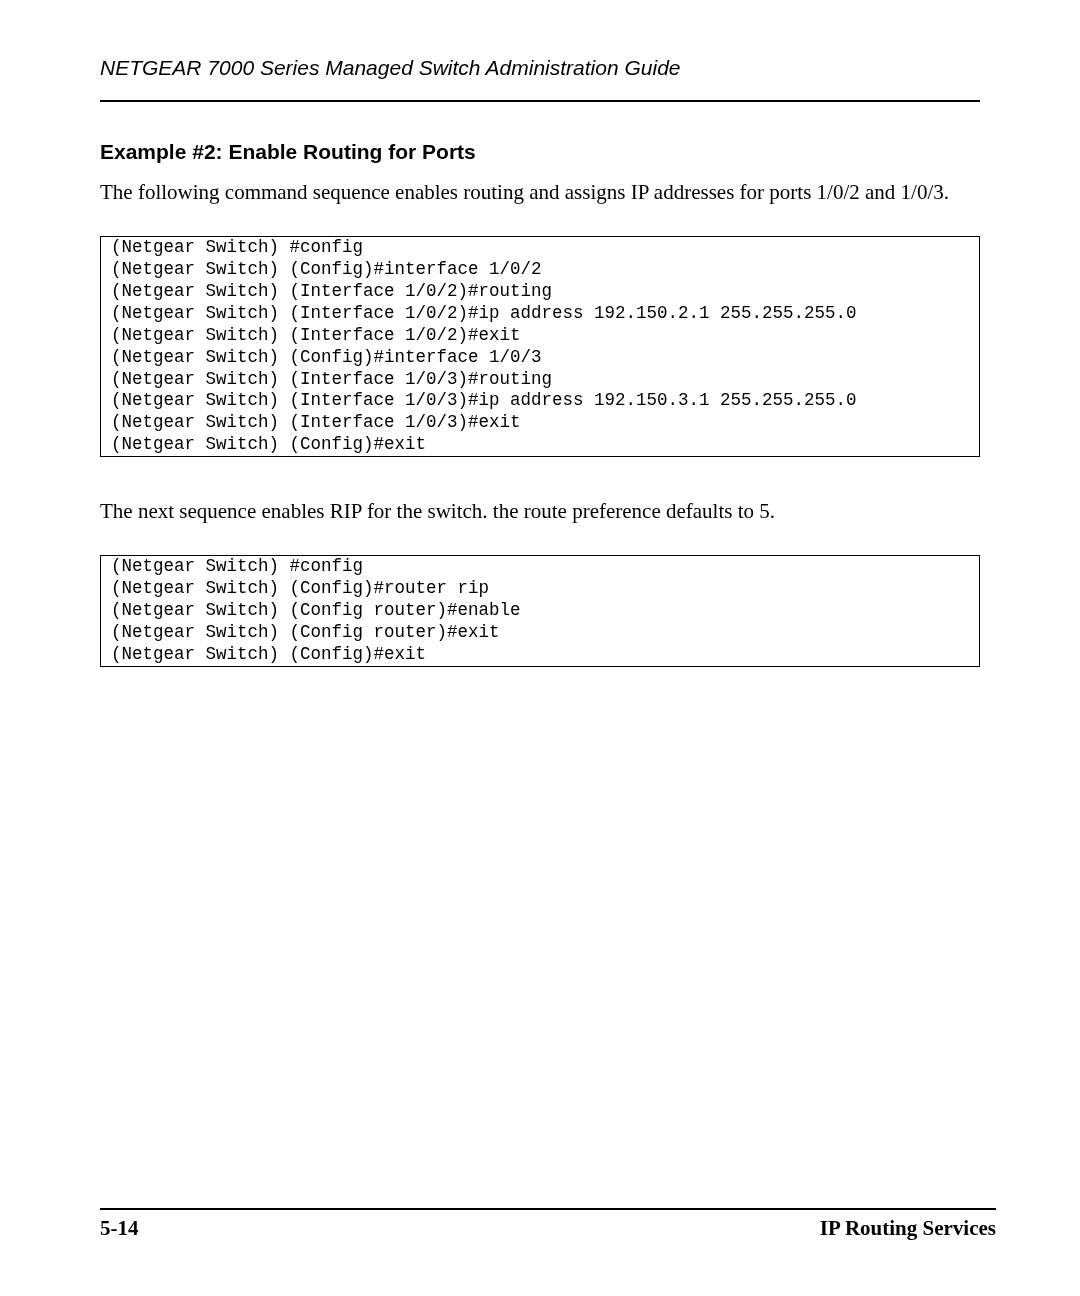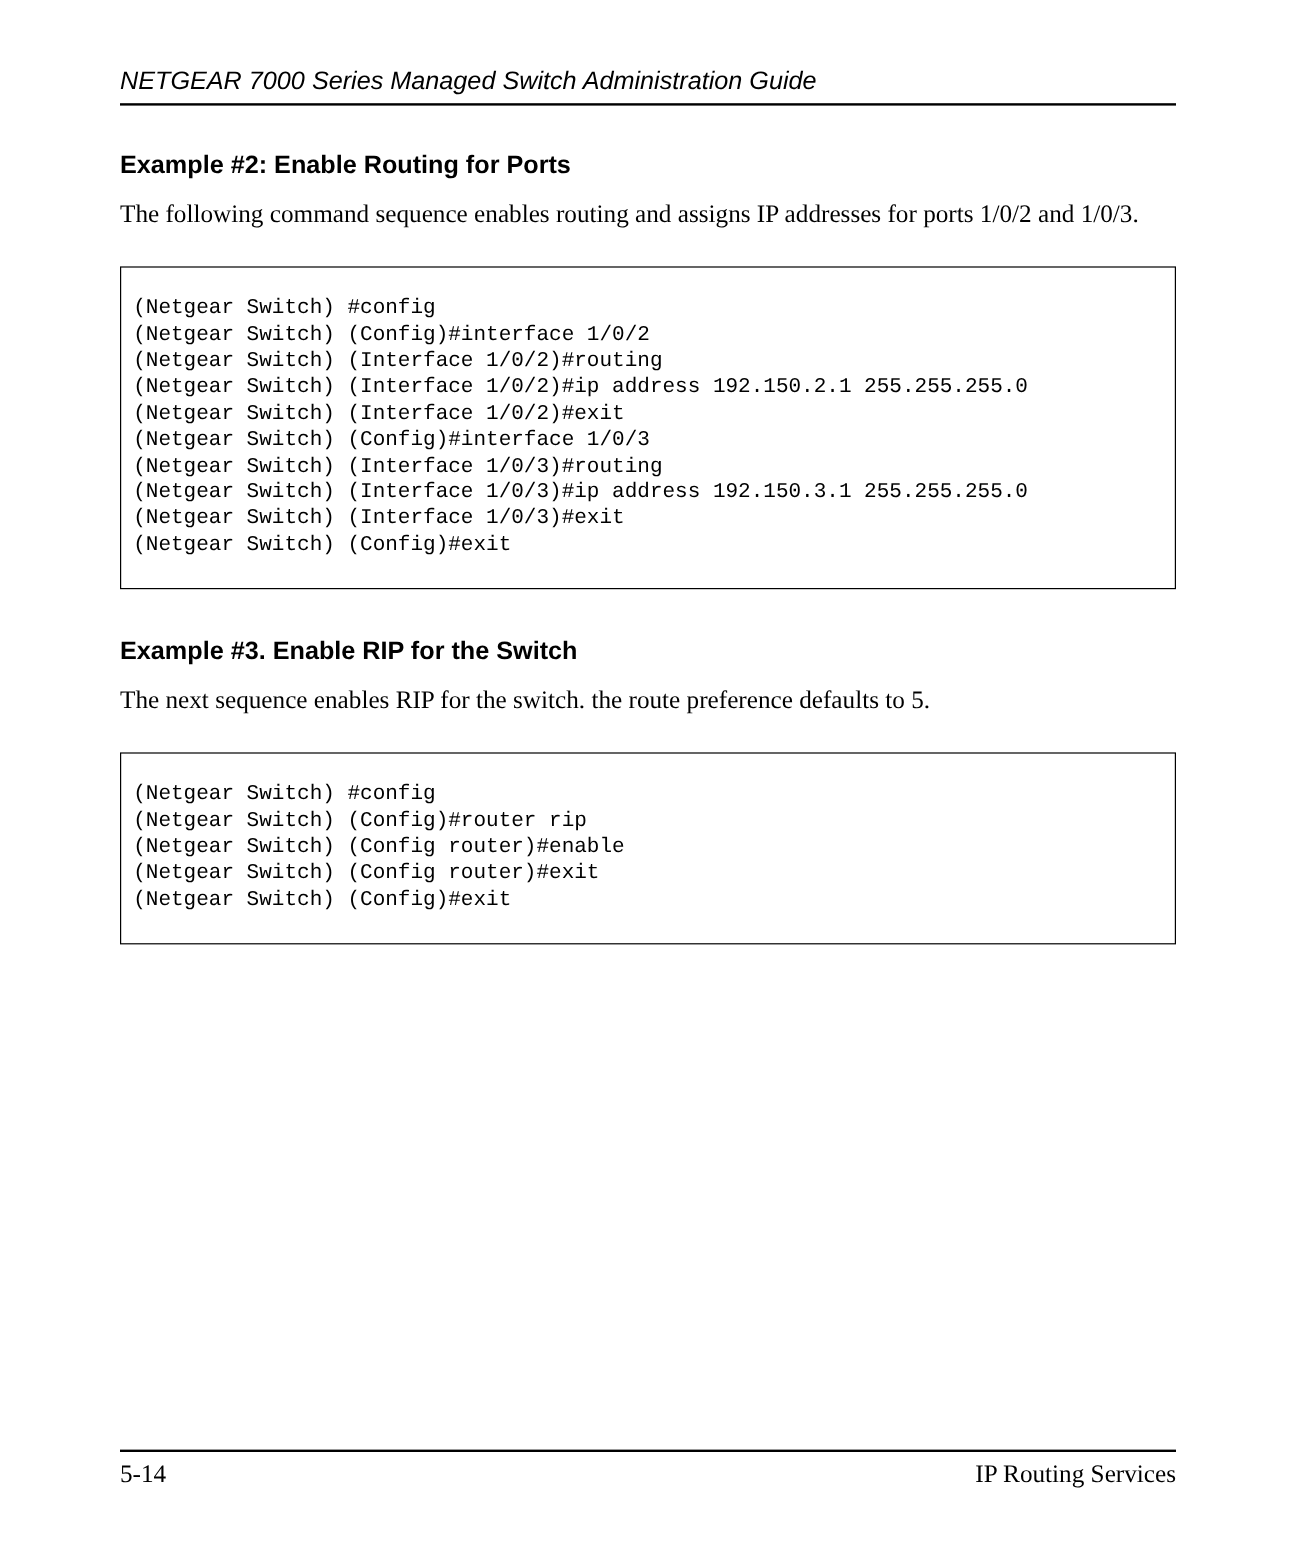--- a/index.html
+++ b/index.html
@@ -16,50 +16,51 @@
       position: relative;
     }
     .page {
       padding: 56px 100px 50px 100px;
       height: 100%;
       position: relative;
     }
     .header {
       font-style: italic;
       font-size: 21px;
-      padding-bottom: 6px;
+      padding-bottom: 20px;
       border-bottom: 2px solid #000000;
       margin-bottom: 38px;
       font-family: Arial, Helvetica, sans-serif;
     }
     .section-heading {
       font-family: Liberation Sans, sans-serif;
       font-weight: bold;
       font-size: 21px;
       margin-bottom: 14px;
     }
     .body-text {
       font-size: 21px;
       line-height: 1.35;
       margin-bottom: 30px;
     }
     .code-block {
       border: 1px solid #000000;
-      padding: 24px 10px;
+      padding: 0 10px;
       font-family: 'Courier New', Courier, monospace;
       font-size: 17.5px;
       line-height: 1.25;
       white-space: pre;
       margin-bottom: 40px;
     }
     .footer {
       position: absolute;
       bottom: 55px;
       left: 100px;
-      right: 100px;
+      right: 84px;
+      font-weight: bold;
     }
     .footer-line {
       border-top: 2px solid #000000;
       display: flex;
       justify-content: space-between;
       padding-top: 6px;
       font-size: 21px;
     }
     .footer-version {
       text-align: center;
@@ -83,21 +84,20 @@
 (Netgear Switch) (Config)#interface 1/0/2
 (Netgear Switch) (Interface 1/0/2)#routing
 (Netgear Switch) (Interface 1/0/2)#ip address 192.150.2.1 255.255.255.0
 (Netgear Switch) (Interface 1/0/2)#exit
 (Netgear Switch) (Config)#interface 1/0/3
 (Netgear Switch) (Interface 1/0/3)#routing
 (Netgear Switch) (Interface 1/0/3)#ip address 192.150.3.1 255.255.255.0
 (Netgear Switch) (Interface 1/0/3)#exit
 (Netgear Switch) (Config)#exit</div>
 
-  <div class="section-heading">Example #3. Enable RIP for the Switch</div>
   <div class="body-text">The next sequence enables RIP for the switch. the route preference defaults to 5.</div>
   <div class="code-block">(Netgear Switch) #config
 (Netgear Switch) (Config)#router rip
 (Netgear Switch) (Config router)#enable
 (Netgear Switch) (Config router)#exit
 (Netgear Switch) (Config)#exit</div>
 
   <div class="footer">
     <div class="footer-line">
       <span>5-14</span>

